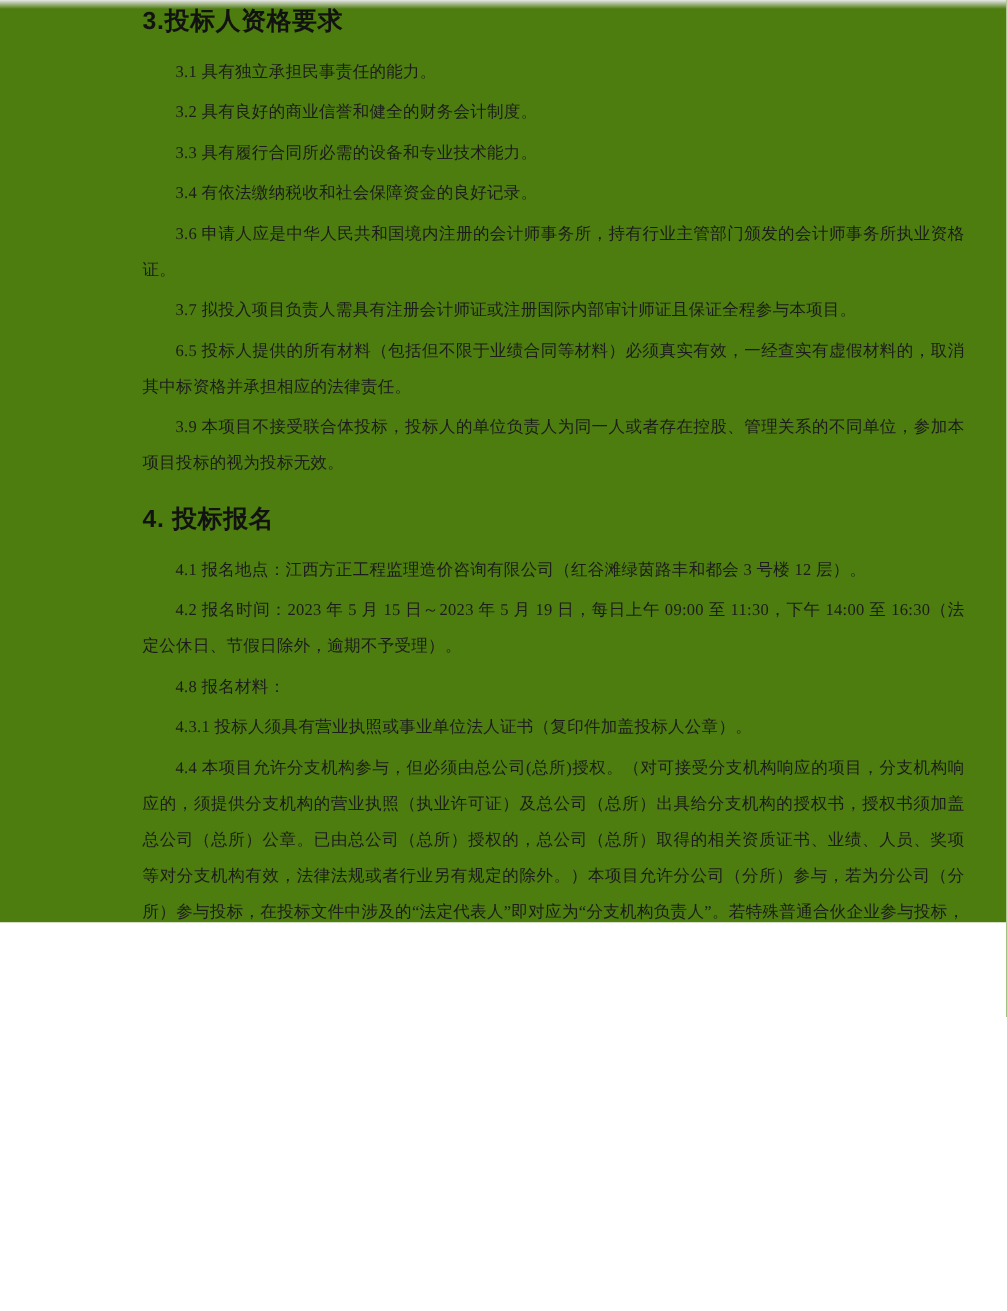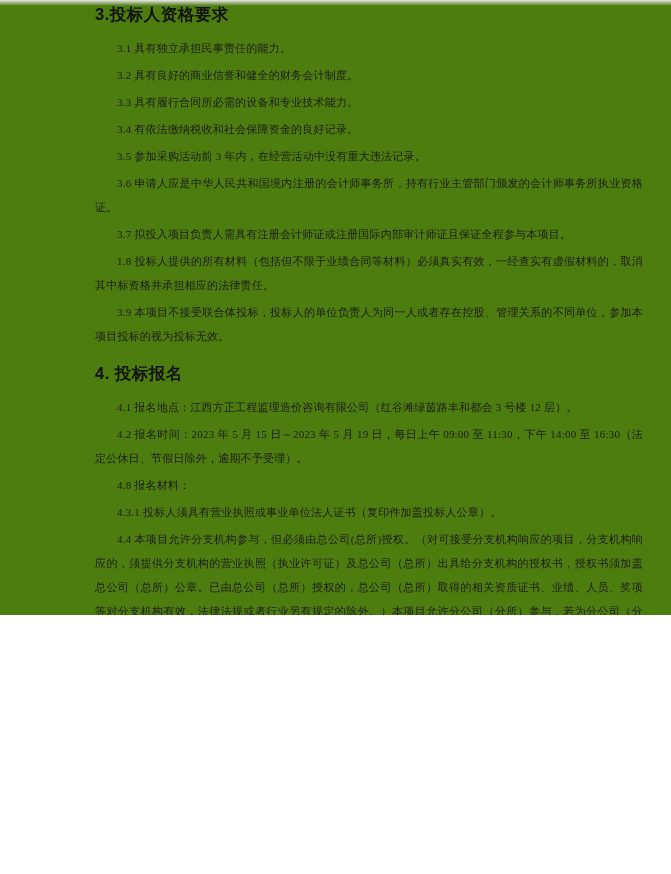--- a/index.html
+++ b/index.html
@@ -76,24 +76,23 @@
   <div class="smudge-b"></div>
 
   <div class="content">
 
     <section class="section">
       <h2 class="sec-heading">3.投标人资格要求</h2>
       <p class="para">3.1 具有独立承担民事责任的能力。</p>
       <p class="para">3.2 具有良好的商业信誉和健全的财务会计制度。</p>
       <p class="para">3.3 具有履行合同所必需的设备和专业技术能力。</p>
       <p class="para">3.4 有依法缴纳税收和社会保障资金的良好记录。</p>
-      <p class="para">3.5 参加采购活动前 3 年内，在经营活动中没有重大违法记录。</p>
       <p class="para">3.6 申请人应是中华人民共和国境内注册的会计师事务所，持有行业主管部门颁发的会计师事务所执业资格证。</p>
       <p class="para">3.7 拟投入项目负责人需具有注册会计师证或注册国际内部审计师证且保证全程参与本项目。</p>
-      <p class="para">1.8 投标人提供的所有材料（包括但不限于业绩合同等材料）必须真实有效，一经查实有虚假材料的，取消其中标资格并承担相应的法律责任。</p>
+      <p class="para">6.5 投标人提供的所有材料（包括但不限于业绩合同等材料）必须真实有效，一经查实有虚假材料的，取消其中标资格并承担相应的法律责任。</p>
       <p class="para">3.9 本项目不接受联合体投标，投标人的单位负责人为同一人或者存在控股、管理关系的不同单位，参加本项目投标的视为投标无效。</p>
     </section>
 
     <section class="section">
       <h2 class="sec-heading">4. 投标报名</h2>
       <p class="para">4.1 报名地点：江西方正工程监理造价咨询有限公司（红谷滩绿茵路丰和都会 3 号楼 12 层）。</p>
       <p class="para">4.2 报名时间：2023 年 5 月 15 日～2023 年 5 月 19 日，每日上午 09:00 至 11:30，下午 14:00 至 16:30（法定公休日、节假日除外，逾期不予受理）。</p>
       <p class="para">4.8 报名材料：</p>
       <p class="para">4.3.1 投标人须具有营业执照或事业单位法人证书（复印件加盖投标人公章）。</p>
       <p class="para">4.4 本项目允许分支机构参与，但必须由总公司(总所)授权。（对可接受分支机构响应的项目，分支机构响应的，须提供分支机构的营业执照（执业许可证）及总公司（总所）出具给分支机构的授权书，授权书须加盖总公司（总所）公章。已由总公司（总所）授权的，总公司（总所）取得的相关资质证书、业绩、人员、奖项等对分支机构有效，法律法规或者行业另有规定的除外。）本项目允许分公司（分所）参与，若为分公司（分所）参与投标，在投标文件中涉及的“法定代表人”即对应为“分支机构负责人”。若特殊普通合伙企业参与投标，在投标文件中涉及的“法定代表人”即对应为“执行事务合伙人”。</p>

